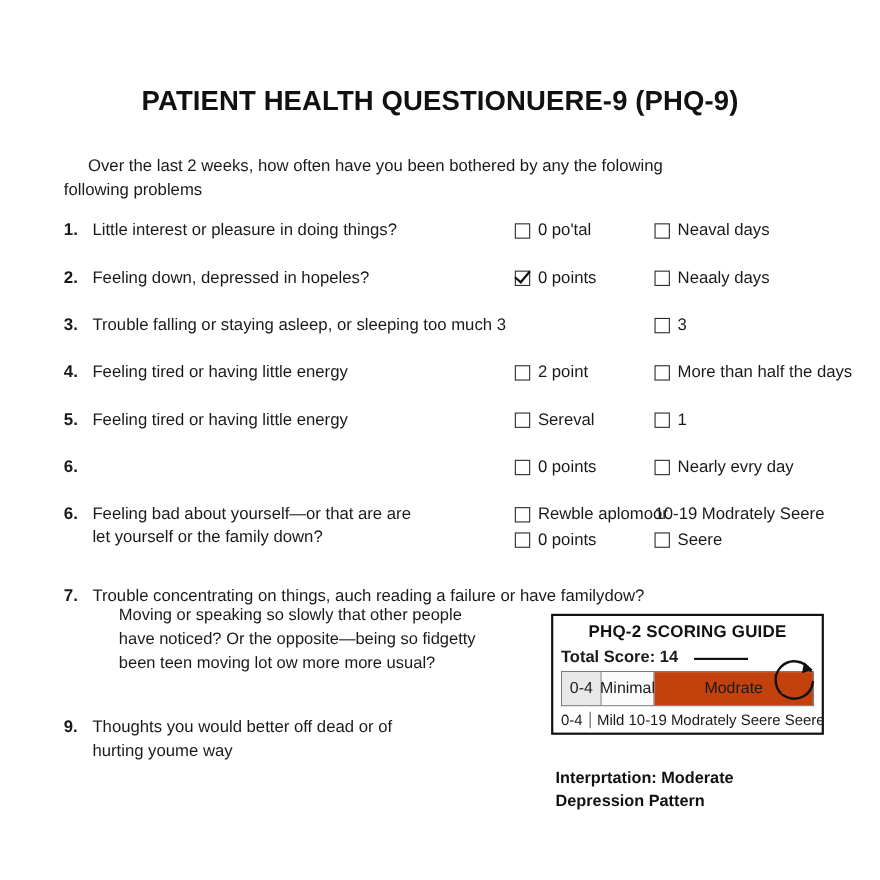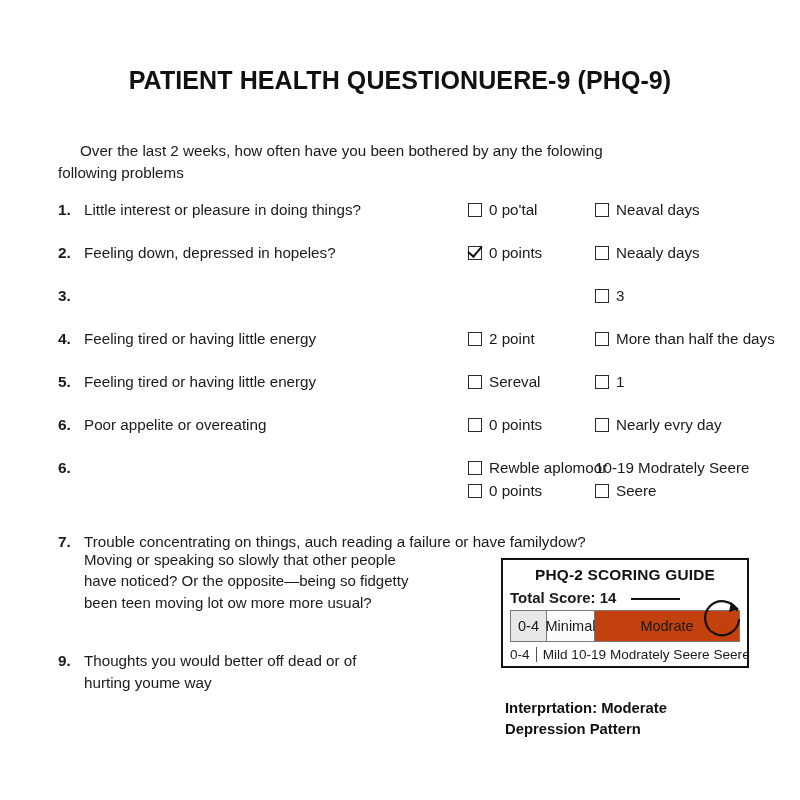--- a/index.html
+++ b/index.html
@@ -19,21 +19,21 @@
   .page {
     position: absolute;
     inset: 0;
   }
 
   
   .title {
     position: absolute;
     left: 0;
     right: 0;
-    top: 66px;
+    top: 78px;
     text-align: center;
     font-size: 25px;
     font-weight: bold;
     letter-spacing: 0.1px;
     color: #111111;
   }
 
   
   .intro {
     position: absolute;
@@ -120,21 +120,21 @@
 
   
   .para-block {
     position: absolute;
     left: 84px;
     top: 549px;
     width: 400px;
     font-size: 15px;
     line-height: 1.42;
   }
-  .para-block div { white-space: nowrap; }
+  .para-block div { white-space: nowrap; margin-left: 24px; }
 
   .q9 {
     position: absolute;
     left: 58px;
     top: 650px;
     width: 420px;
     font-size: 15.2px;
     line-height: 1.42;
   }
   .q9 .qnum9 {
@@ -296,20 +296,21 @@
       <div class="optB">
         <div class="opt-line">
           <span class="cbox"></span>
           <span class="opt-label">Neaaly days</span>
         </div>
       </div>
     </div>
 
     <div class="qrow">
       <div class="qnum">3.</div>
+      <div class="qinline">Trouble falling or staying asleep, or sleeping too much   3</div>
       <div class="optB">
         <div class="opt-line">
           <span class="cbox"></span>
           <span class="opt-label">3</span>
         </div>
       </div>
     </div>
 
     <div class="qrow">
       <div class="qnum">4.</div>
@@ -340,37 +341,40 @@
       <div class="optB">
         <div class="opt-line">
           <span class="cbox"></span>
           <span class="opt-label">1</span>
         </div>
       </div>
     </div>
 
     <div class="qrow">
       <div class="qnum">6.</div>
-      <div class="qtext">Poor appelite or overeating</div>
       <div class="optA">
         <div class="opt-line">
           <span class="cbox"></span>
           <span class="opt-label">0 points</span>
         </div>
       </div>
       <div class="optB">
         <div class="opt-line">
           <span class="cbox"></span>
           <span class="opt-label">Nearly evry day</span>
         </div>
       </div>
     </div>
 
     <div class="qrow tall">
       <div class="qnum">6.</div>
+      <div class="qtext">
+        <span>Feeling bad about yourself—or that are are</span>
+        <span class="l2">let yourself or the family down?</span>
+      </div>
       <div class="optA">
         <div class="opt-line">
           <span class="cbox"></span>
           <span class="opt-label">Rewble aplomoor</span>
         </div>
         <div class="opt-line">
           <span class="cbox"></span>
           <span class="opt-label">0 points</span>
         </div>
       </div>

